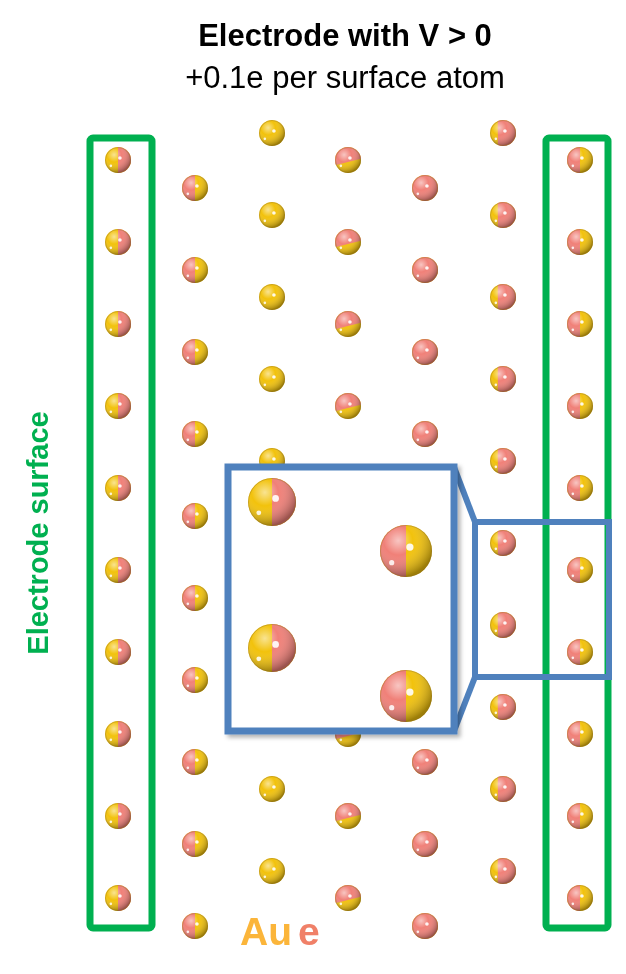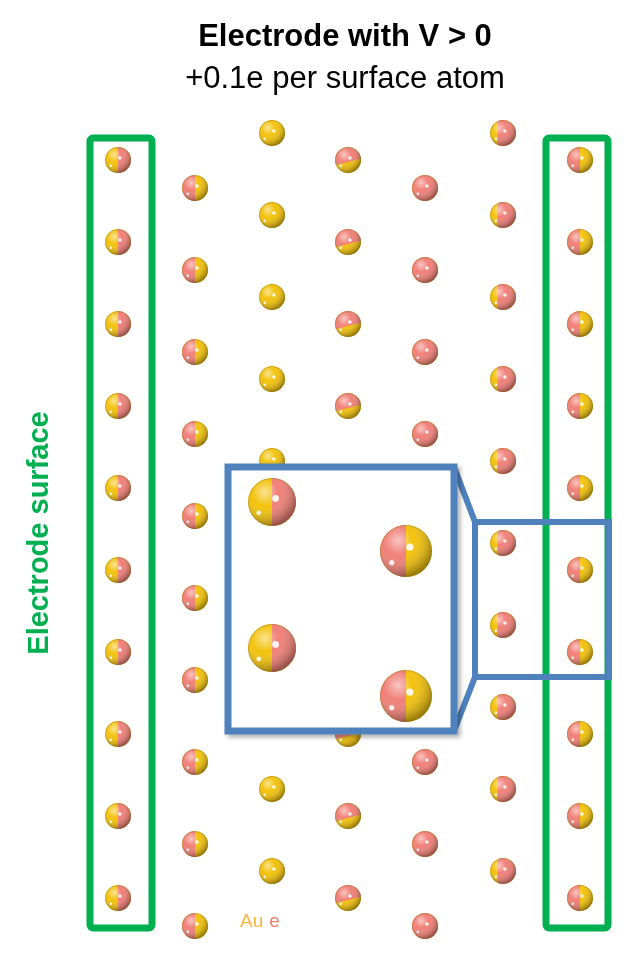--- a/index.html
+++ b/index.html
@@ -1,20 +1,20 @@
 <!DOCTYPE html>
 <html><head>
 <meta charset="utf-8">
 <style>
   html, body { margin: 0; padding: 0; background: #ffffff; }
   body { width: 626px; height: 974px; position: relative; overflow: hidden; font-family: "Liberation Sans", sans-serif; }
   .title { position: absolute; left: 0; width: 690px; top: 18px; text-align: center; font-weight: bold; font-size: 31px; color: #000; }
   .subtitle { position: absolute; left: 0; width: 690px; top: 60px; text-align: center; font-size: 31px; color: #000; }
   .side-label { position: absolute; left: 38px; top: 533px; transform: translate(-50%, -50%) rotate(-90deg); white-space: nowrap; font-weight: bold; font-size: 29px; color: #00b050; }
-  .legend { position: absolute; left: 240px; top: 910px; font-weight: normal; font-size: 19px; }
+  .legend { position: absolute; left: 240px; top: 910px; font-weight: bold; font-size: 39px; }
   .legend .au { color: #fbb53a; }
   .legend .e { color: #f08068; margin-left: 6px; }
   svg.scene { position: absolute; left: 0; top: 0; }
 </style>
 </head>
 <body>
 
 <div class="title">Electrode with V &gt; 0</div>
 <div class="subtitle">+0.1e per surface atom</div>
 

